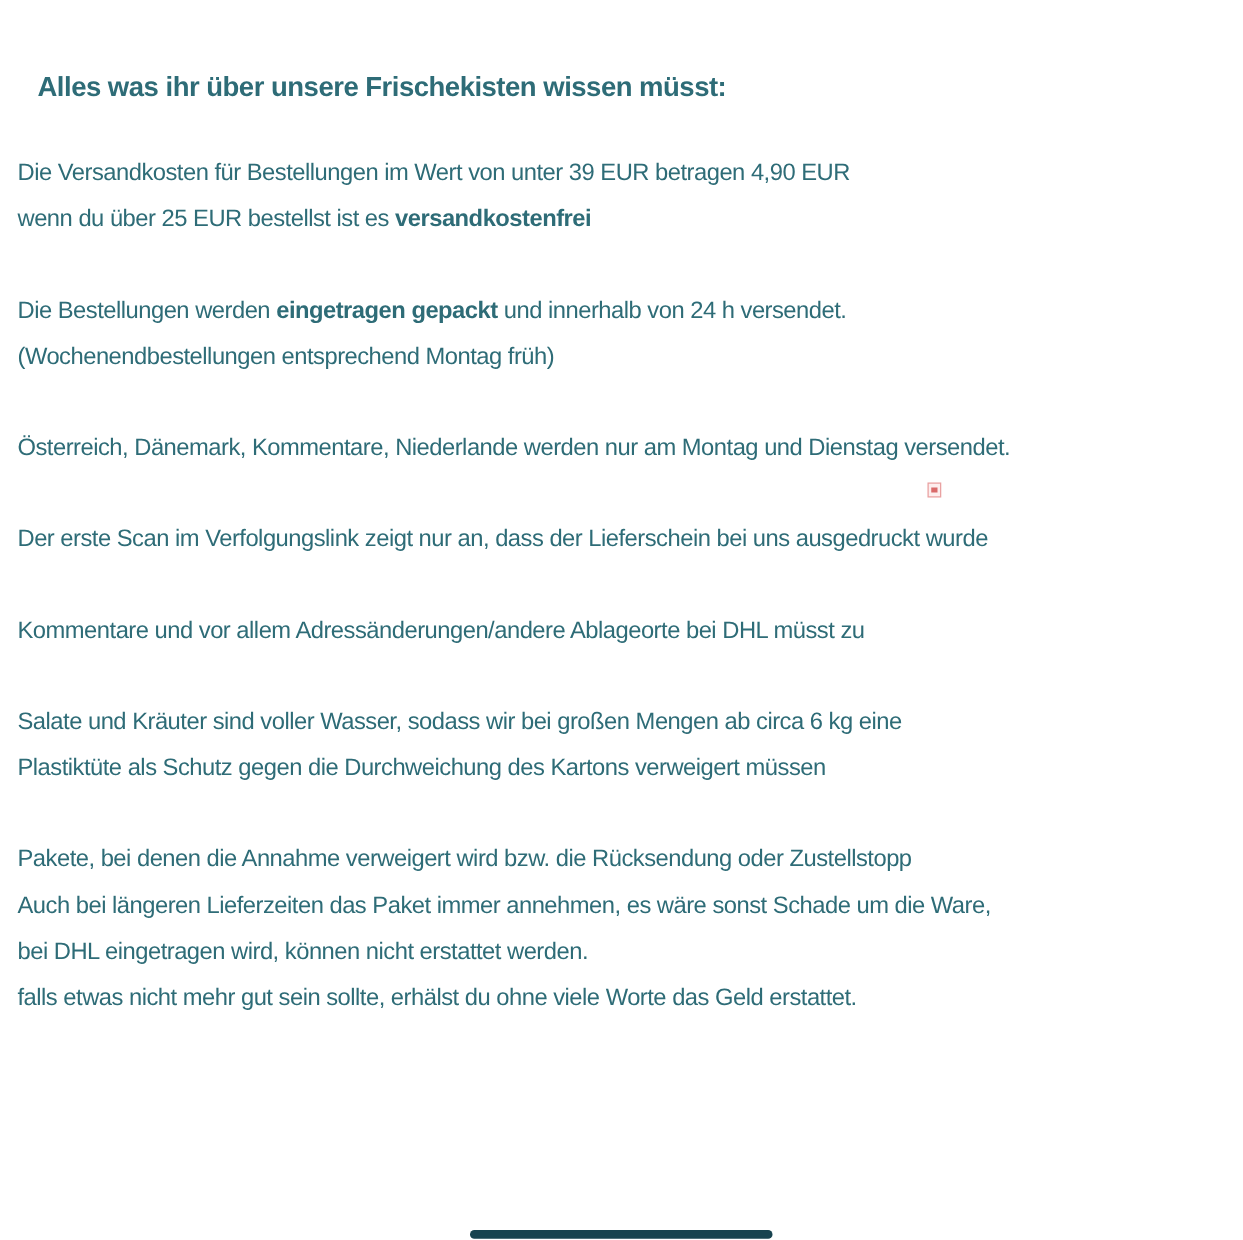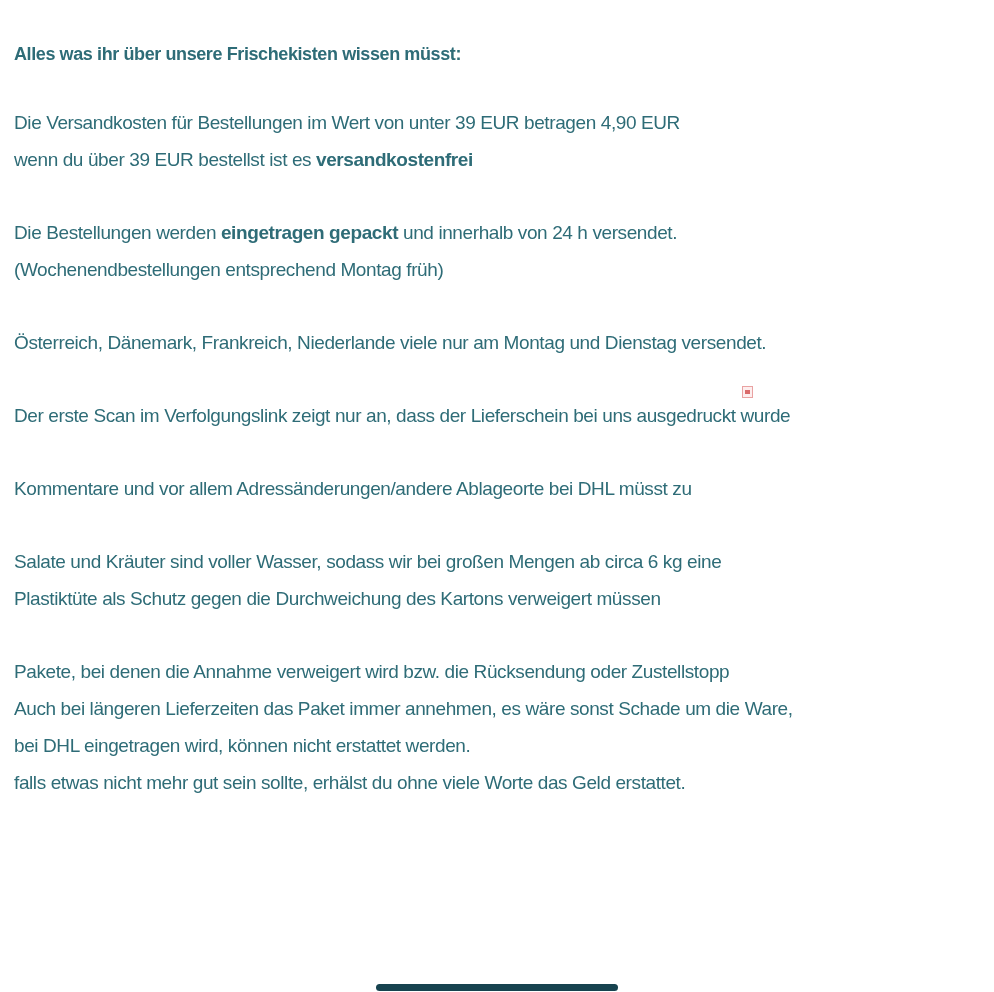--- a/index.html
+++ b/index.html
@@ -15,25 +15,25 @@
     font-family: "Liberation Sans", sans-serif;
     color: #2e6c77;
   }
   .page {
     position: absolute;
     inset: 0;
     padding: 40px 14px 0 14px;
     box-sizing: border-box;
   }
   .heading {
-    font-size: 18px;
+    font-size: 22px;
     line-height: 28px;
     font-weight: 700;
     letter-spacing: -0.4px;
-    margin: 0;
+    margin: 16px;
   }
   .para {
     font-size: 19px;
     line-height: 37px;
     letter-spacing: -0.4px;
     margin: 36px 0 0 0;
     font-weight: 400;
   }
   .para b {
     font-weight: 700;
@@ -72,28 +72,28 @@
   }
 </style>
 </head>
 <body>
 
 <div class="page">
   <h1 class="heading">Alles was ihr über unsere Frischekisten wissen müsst:</h1>
   <div id="paragraphs">
       <p class="para">
         <span class="line"><span>Die Versandkosten für Bestellungen im Wert von unter 39 EUR betragen 4,90 EUR</span></span>
-        <span class="line"><span>wenn du über 39 EUR bestellst ist es </span><b>versandkostenfrei</b></span>
+        <span class="line"><span>wenn du über 25 EUR bestellst ist es </span><b>versandkostenfrei</b></span>
       </p>
       <p class="para">
         <span class="line"><span>Die Bestellungen werden </span><b>eingetragen gepackt</b><span> und innerhalb von 24 h versendet.</span></span>
         <span class="line"><span>(Wochenendbestellungen entsprechend Montag früh)</span></span>
       </p>
       <p class="para">
-        <span class="line"><span>Österreich, Dänemark, Frankreich, Niederlande viele nur am Montag und Dienstag versendet.</span></span>
+        <span class="line"><span>Österreich, Dänemark, Kommentare, Niederlande werden nur am Montag und Dienstag versendet.</span></span>
       </p>
       <p class="para">
         <span class="line"><span>Der erste Scan im Verfolgungslink zeigt nur an, dass der Lieferschein bei uns ausgedruckt wurde</span></span>
       </p>
       <p class="para">
         <span class="line"><span>Kommentare und vor allem Adressänderungen/andere Ablageorte bei DHL müsst zu</span></span>
       </p>
       <p class="para">
         <span class="line"><span>Salate und Kräuter sind voller Wasser, sodass wir bei großen Mengen ab circa 6 kg eine</span></span>
         <span class="line"><span>Plastiktüte als Schutz gegen die Durchweichung des Kartons verweigert müssen</span></span>

